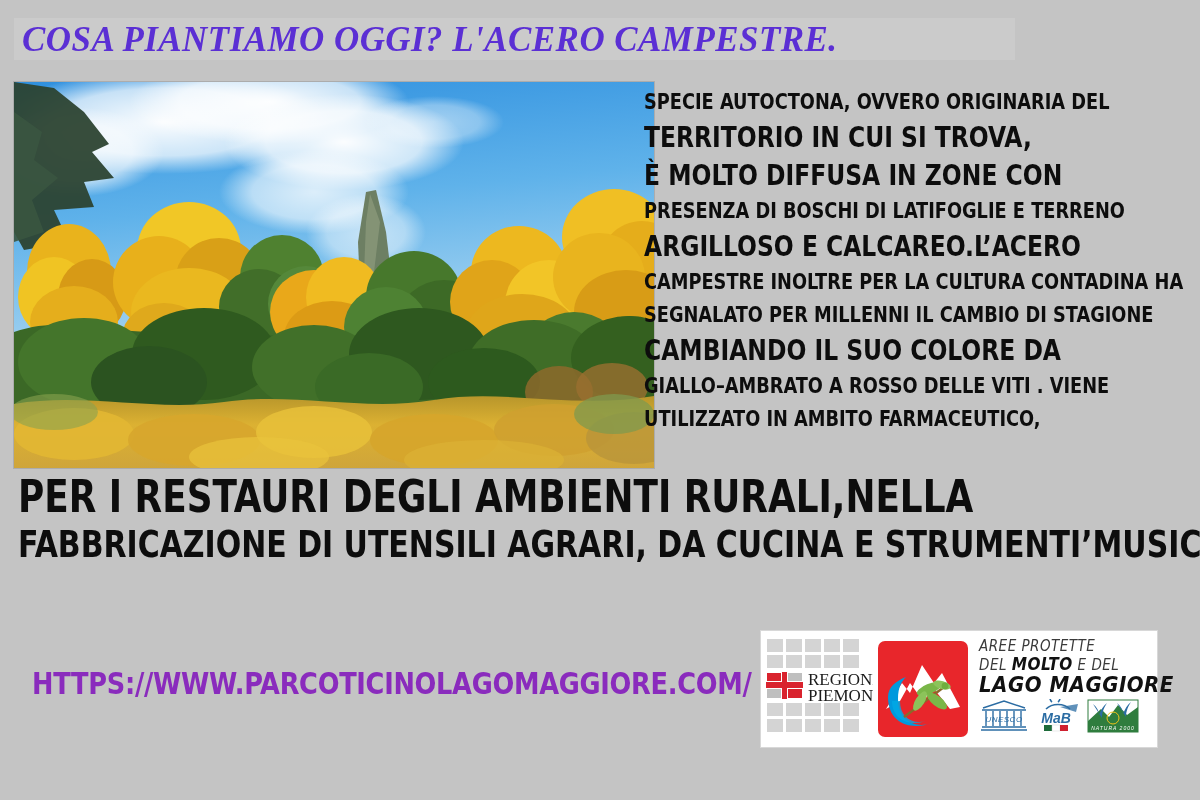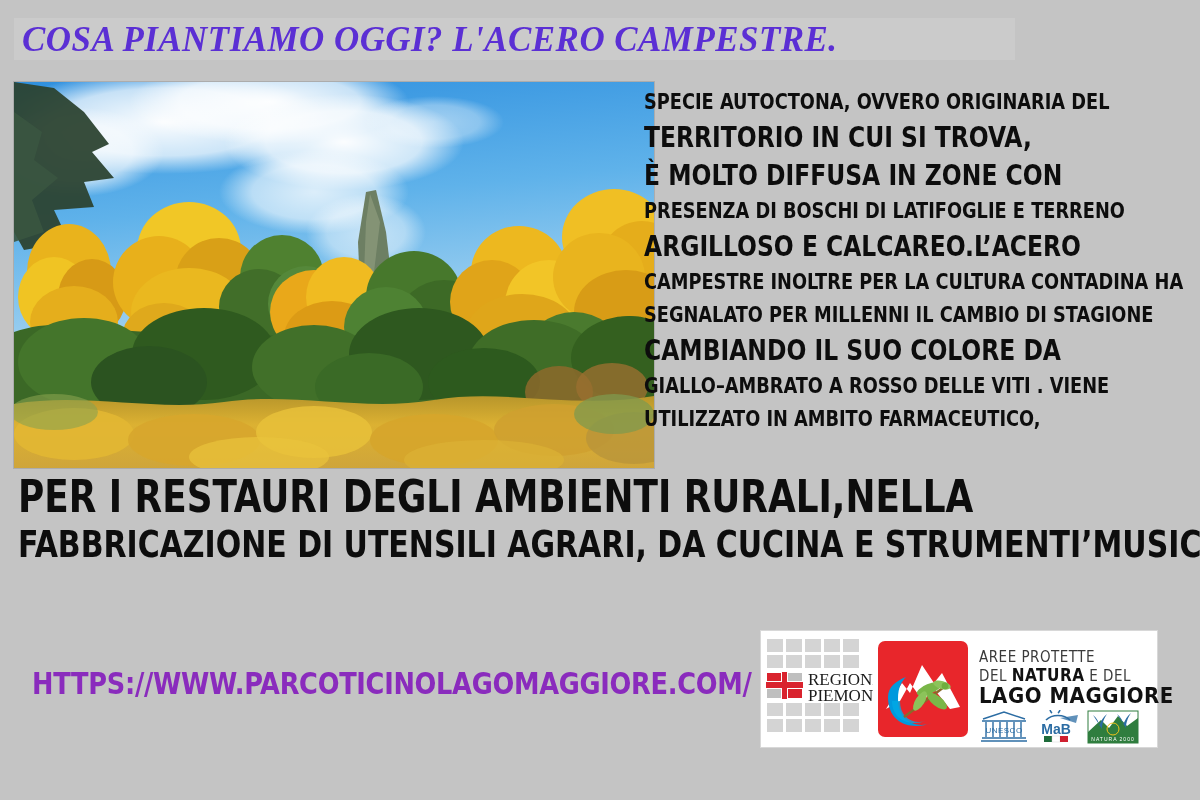--- a/index.html
+++ b/index.html
@@ -80,21 +80,21 @@
   
   .logobar{
     position:absolute;left:760px;top:630px;width:396px;height:116px;
     background:#ffffff;border:1px solid #d8d8d8;
     display:flex;align-items:stretch;
   }
   .logo-rp{width:112px;position:relative;flex:0 0 112px;}
   .logo-rp svg{display:block;width:112px;height:114px;}
   .logo-red{flex:0 0 100px;display:flex;align-items:center;justify-content:center;}
   .logo-red svg{display:block;width:94px;height:100px;}
-  .logo-ap{flex:1 1 auto;position:relative;padding:17px 4px 2px 6px;}
+  .logo-ap{flex:1 1 auto;position:relative;padding:6px 4px 2px 6px;font-style:italic;}
   .ap-l1,.ap-l2,.ap-l3{
     font-family:"DejaVu Sans Condensed","DejaVu Sans",sans-serif;
     color:#1a1a1a;white-space:nowrap;letter-spacing:0.5px;
   }
   .ap-l1{font-size:15px;line-height:18px;font-weight:400;color:#3a3a3a;}
   .ap-l2{font-size:15px;line-height:18px;font-weight:400;color:#3a3a3a;}
   .ap-l2 b{font-weight:700;color:#111;font-size:17px;}
   .ap-l3{font-size:22px;line-height:22px;font-weight:700;color:#111;}
   .ap-small{display:flex;gap:7px;align-items:flex-start;margin-top:3px;}
   .ap-small svg{display:block;}
@@ -294,21 +294,21 @@
         <ellipse cx="53" cy="50" rx="13" ry="5" fill="#7ab648" transform="rotate(-22 53 50)"></ellipse>
         <ellipse cx="61" cy="62" rx="12" ry="5" fill="#7ab648" transform="rotate(38 61 62)"></ellipse>
         <ellipse cx="44" cy="62" rx="11" ry="4.5" fill="#8cc35a" transform="rotate(-58 44 62)"></ellipse>
         <ellipse cx="66" cy="46" rx="9" ry="4" fill="#8cc35a" transform="rotate(16 66 46)"></ellipse>
         <circle cx="69" cy="47" r="3.4" fill="#6fae3e"></circle>
       </svg>
     </div>
 
     <div class="logo-ap">
       <div class="ap-l1">AREE PROTETTE</div>
-      <div class="ap-l2"><span>DEL </span><b>NATURA</b><span> E DEL</span></div>
+      <div class="ap-l2"><span>DEL </span><b>MOLTO</b><span> E DEL</span></div>
       <div class="ap-l3">LAGO MAGGIORE</div>
 
       <div class="ap-small">
 
         <svg width="50" height="34" viewBox="0 0 50 34">
           <g fill="none" stroke="#2b6ca3" stroke-width="1.4">
             <path d="M4,9 L25,2 L46,9"></path>
             <line x1="3" y1="11" x2="47" y2="11"></line>
             <line x1="7" y1="12" x2="7" y2="27"></line>
             <line x1="14" y1="12" x2="14" y2="27"></line>

